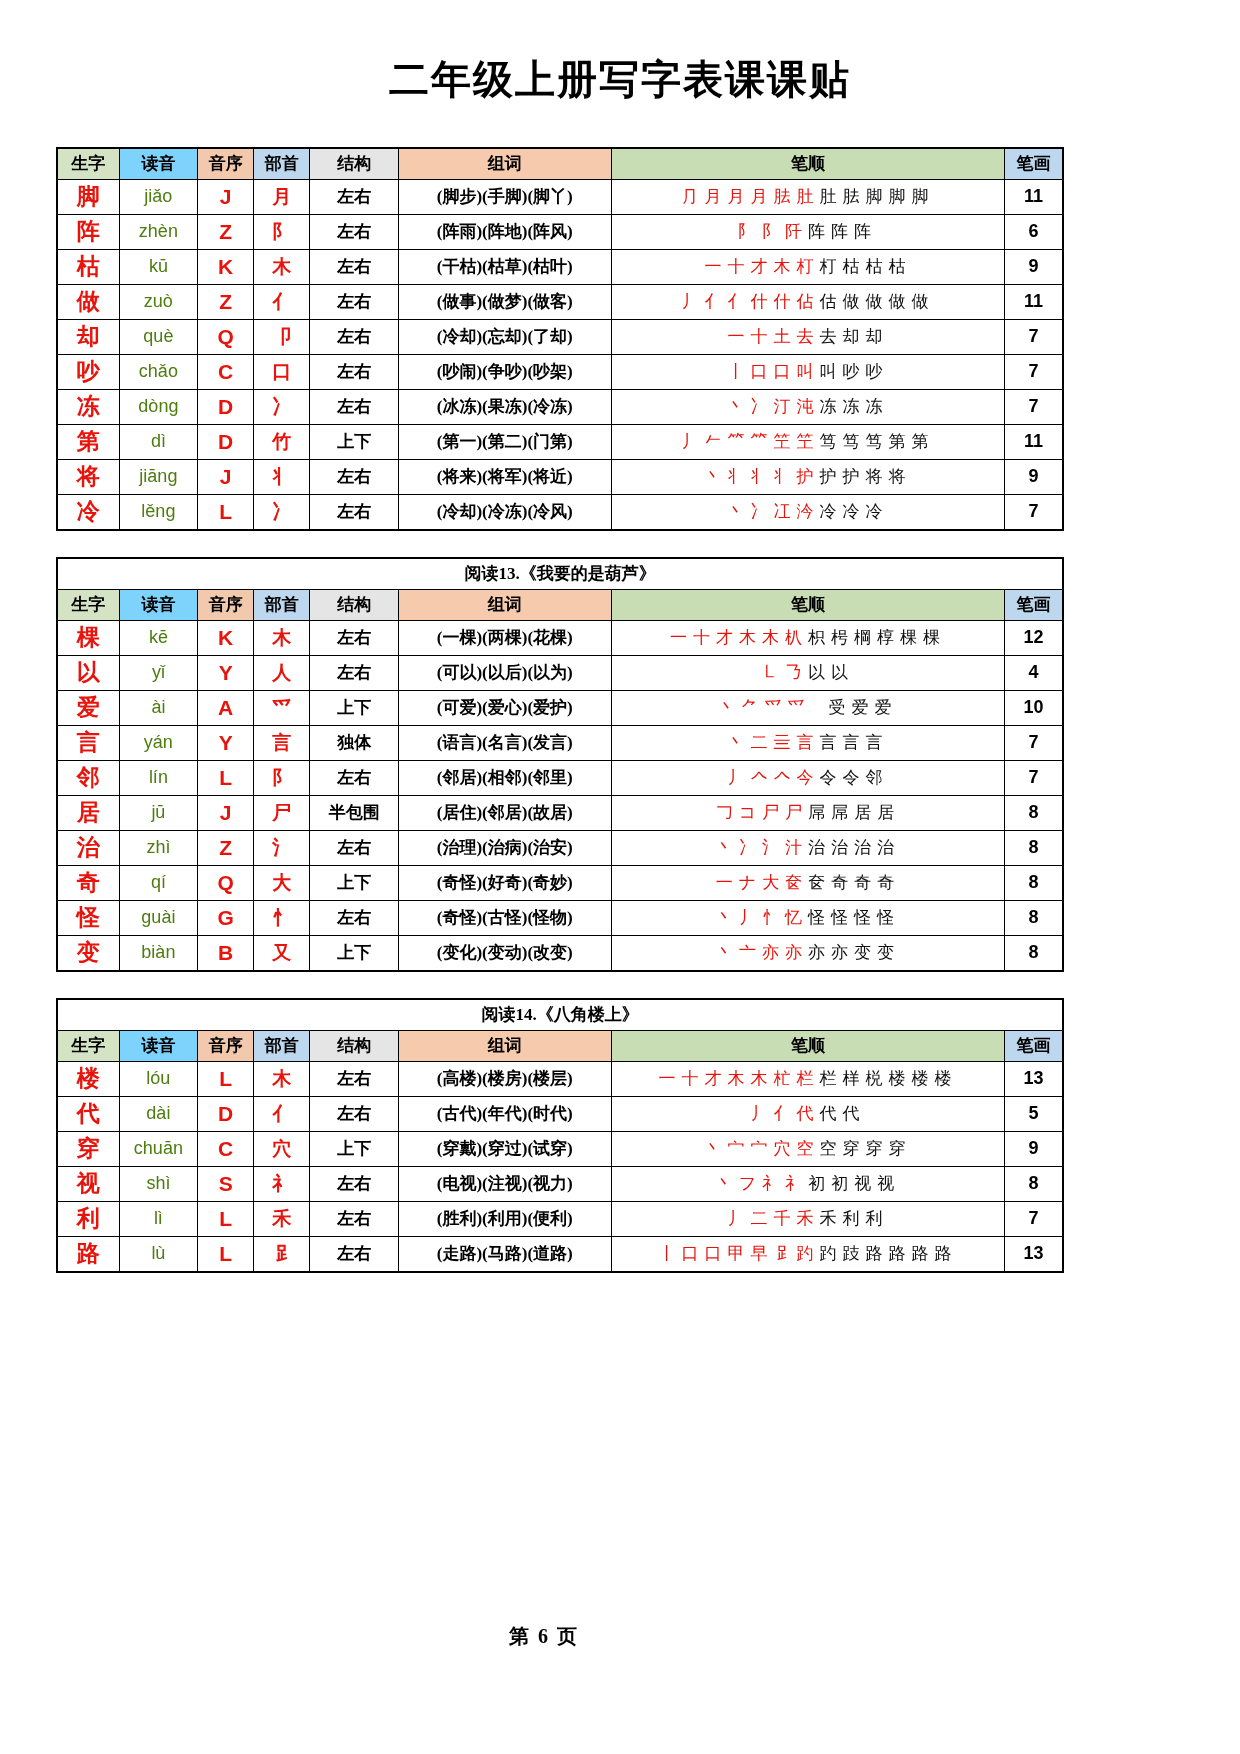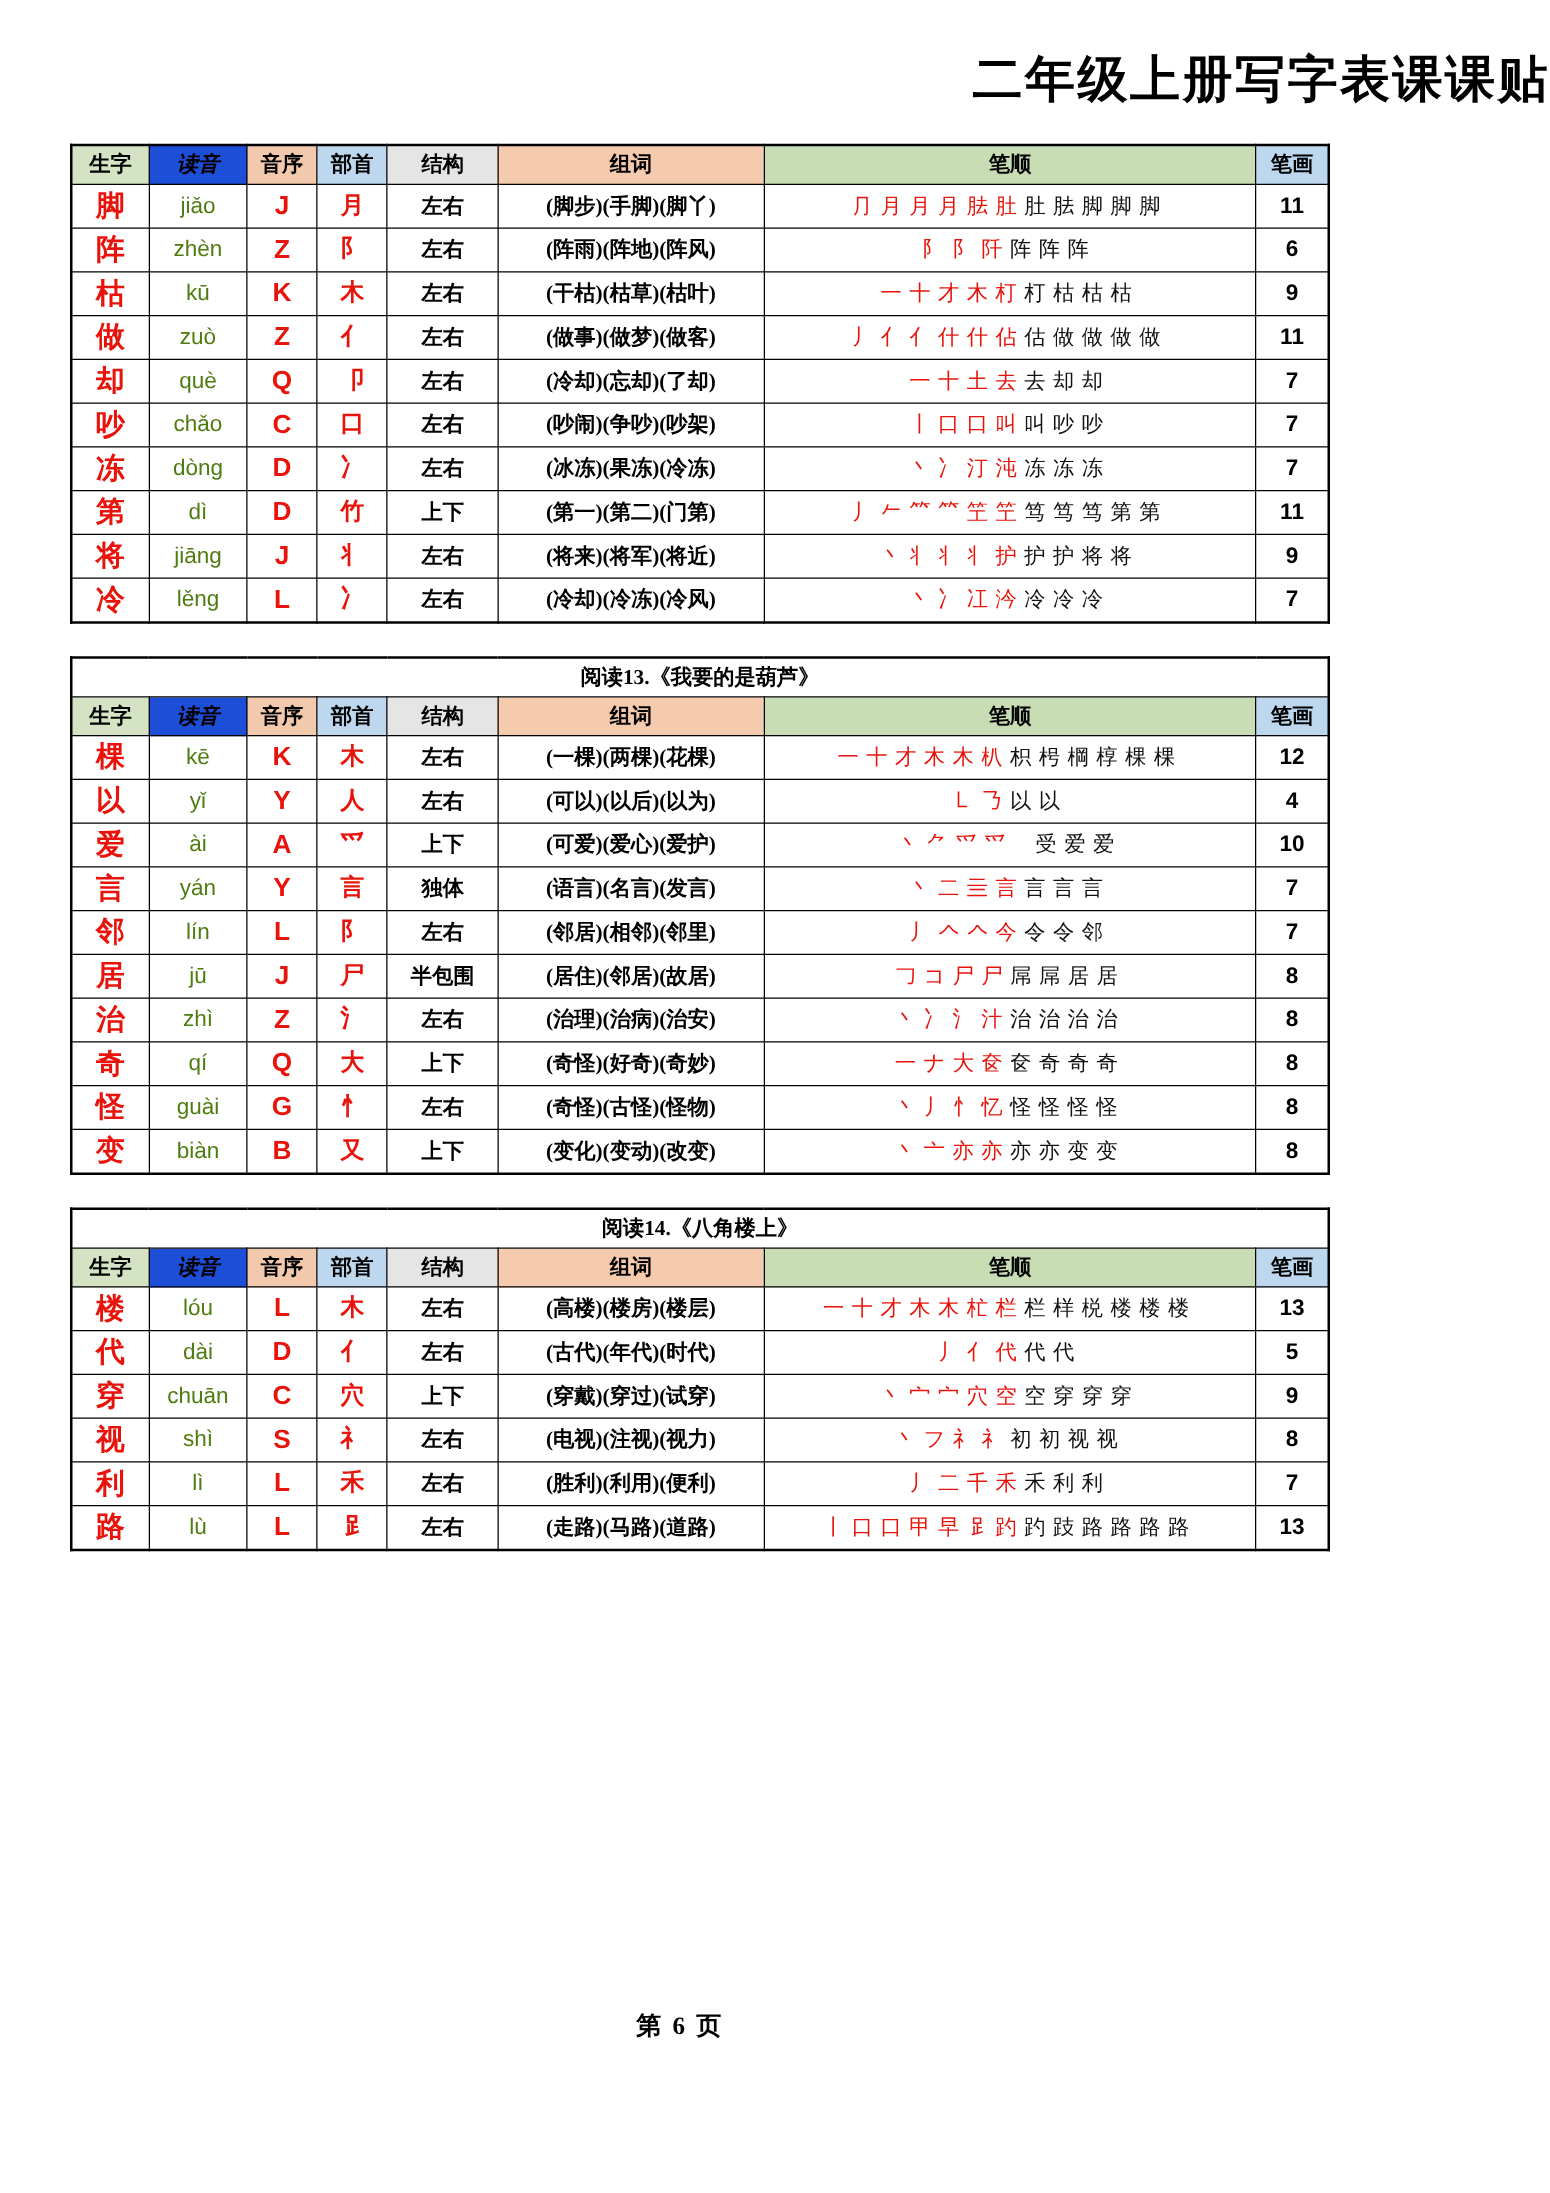--- a/index.html
+++ b/index.html
@@ -15,27 +15,27 @@
     overflow: hidden;
   }
   .page {
     width: 1240px;
     height: 1754px;
     box-sizing: border-box;
     padding: 0;
     position: relative;
   }
   .page-title {
-    text-align: right;
+    text-align: center;
     font-family: "Liberation Sans", "DejaVu Sans", sans-serif;
     font-weight: bold;
     font-size: 40px;
     letter-spacing: 2px;
     color: #000;
-    margin: 0;
+    margin: 16px;
     padding-top: 36px;
     padding-bottom: 24px;
   }
   .tables-wrap {
     padding: 0 56px;
   }
   table.sheet {
     border-collapse: collapse;
     width: 1008px;
     table-layout: fixed;
@@ -60,21 +60,21 @@
     height: 30px;
     border-bottom: 2px solid #000;
   }
   .hdr td {
     font-weight: bold;
     font-size: 19px;
     height: 30px;
     font-family: "Liberation Serif", "DejaVu Serif", serif;
   }
   .h-sz  { background: #d3e3c4; }
-  .h-dy  { background: #1d4ed8; font-style: italic; }
+  .h-dy  { background: #7dd3fc; }
   .h-yx  { background: #f2c9ad; }
   .h-bs  { background: #bdd7ee; }
   .h-jg  { background: #e5e5e5; }
   .h-zc  { background: #f6cbad; }
   .h-bsh { background: #c9ddb4; }
   .h-bh  { background: #bdd7ee; }
 
   .c-sz  { width: 62px; }
   .c-dy  { width: 78px; }
   .c-yx  { width: 56px; }

